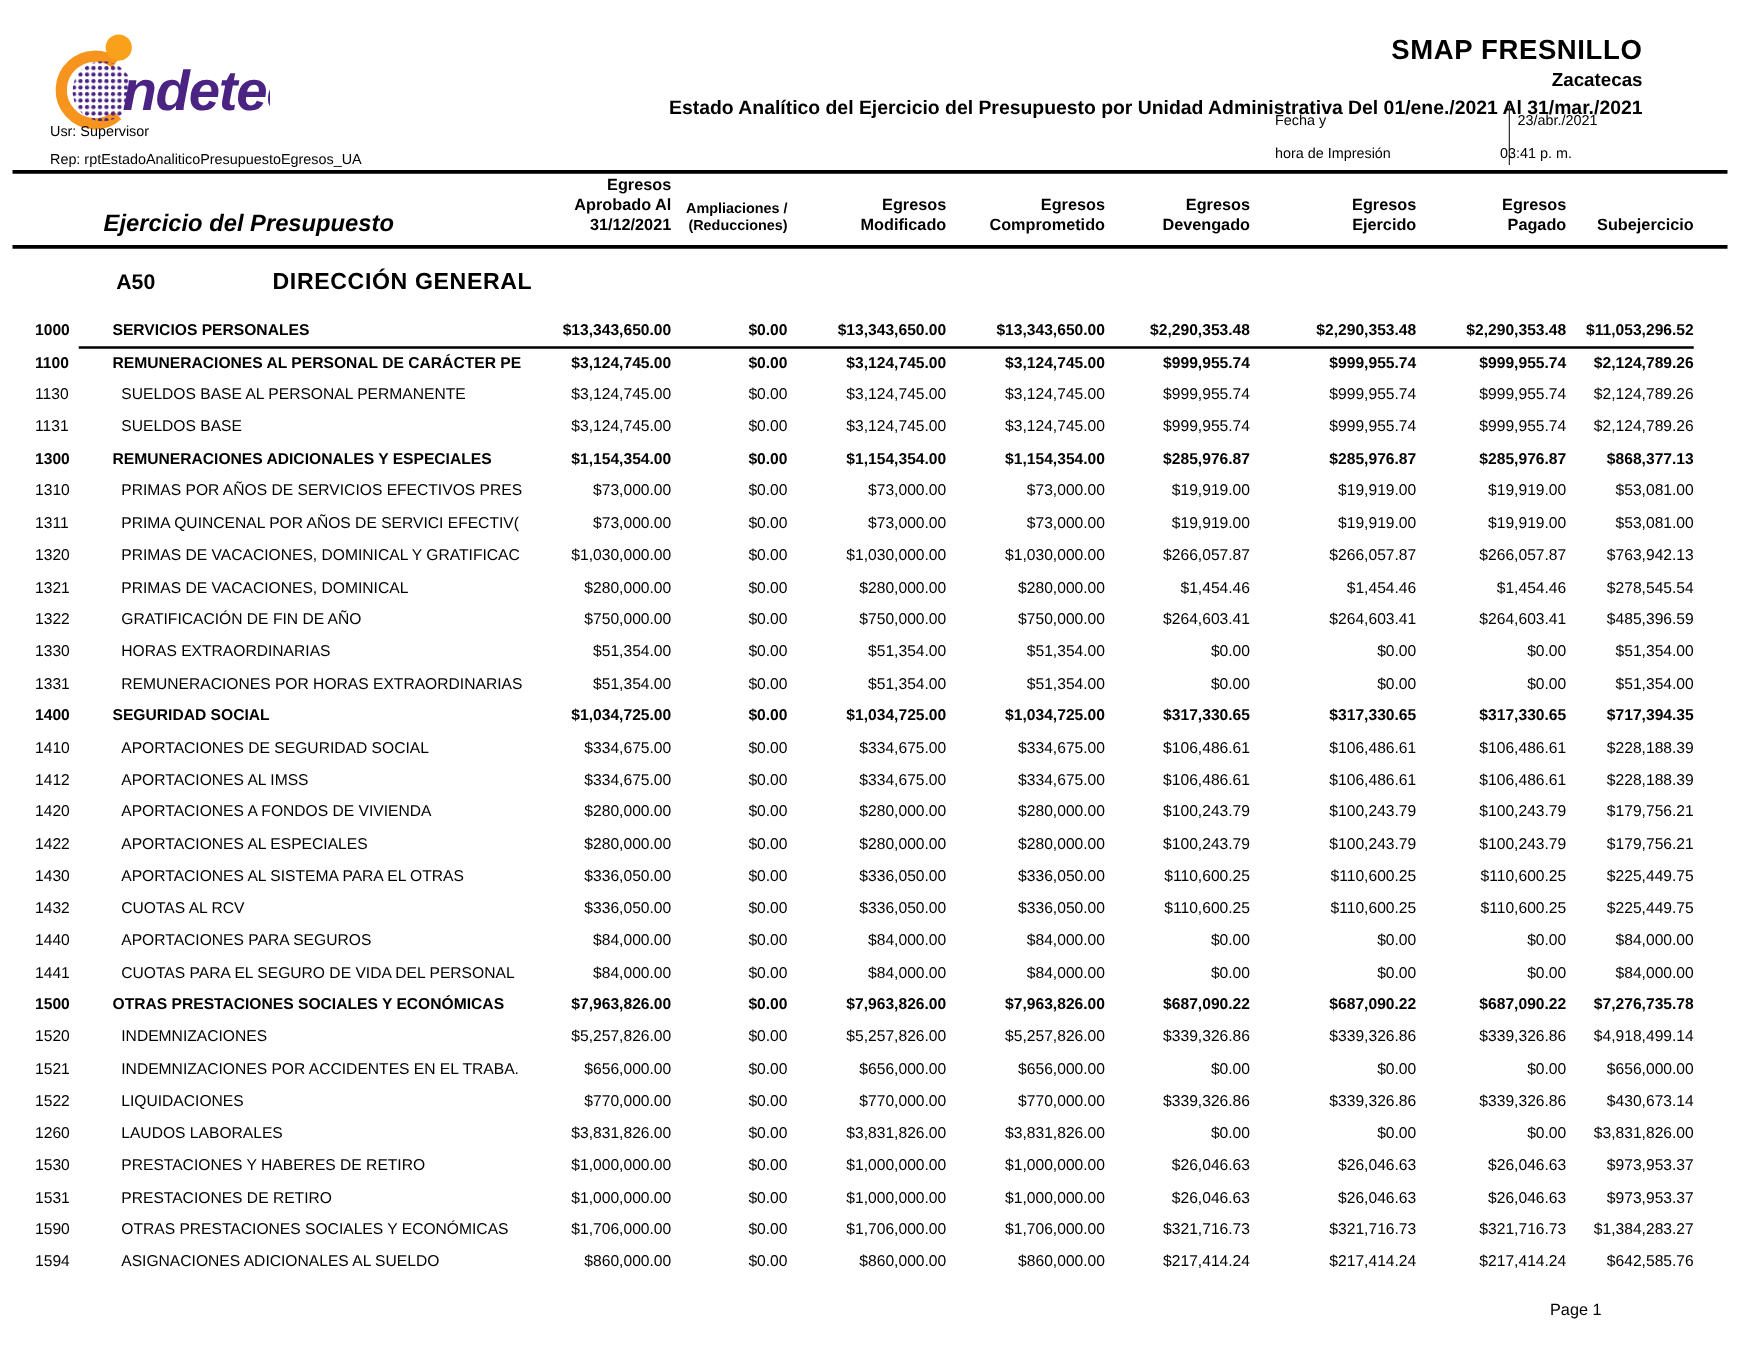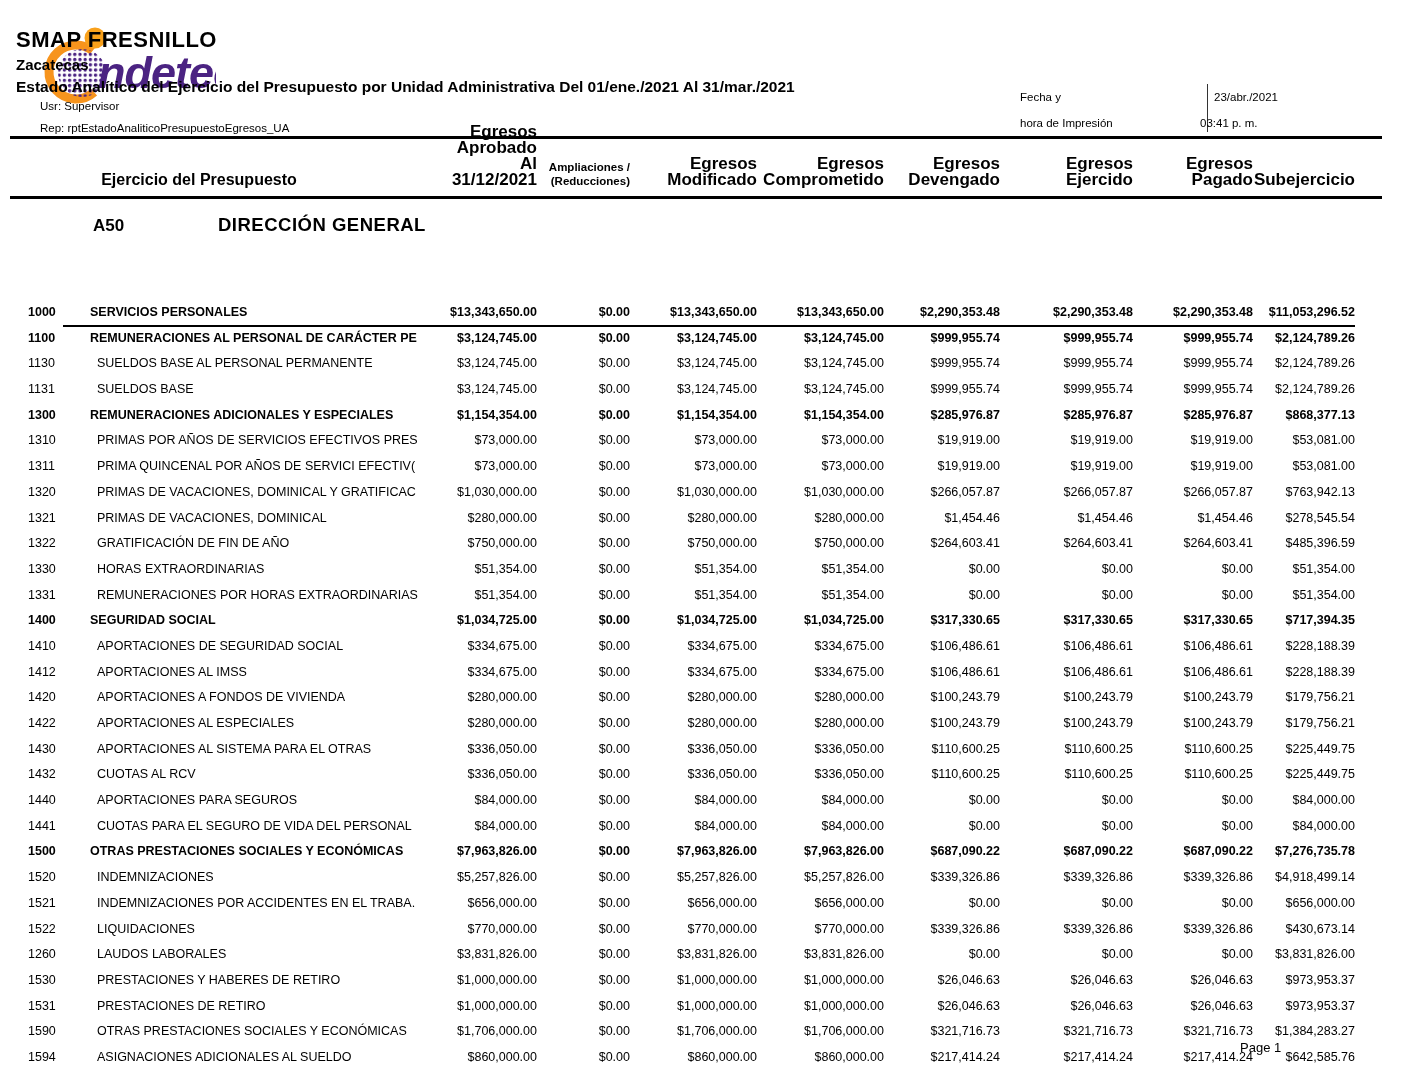--- a/index.html
+++ b/index.html
@@ -2,51 +2,51 @@
 <html><head>
 <meta charset="utf-8">
 <style>
   * { margin:0; padding:0; box-sizing:border-box; }
   html,body { width:1408px; height:1088px; background:#fff; color:#000;
     font-family:"Liberation Sans", sans-serif; }
   .page { position:relative; width:1408px; height:1088px; background:#fff; overflow:hidden; }
   .abs { position:absolute; }
 
   
-  .titles { left:16px; top:27px; width:1310px; text-align:left; }
+  .titles { left:4px; top:27px; width:1310px; text-align:right; }
   .t1 { font-size:22px; font-weight:bold; letter-spacing:0.5px; }
   .t2 { font-size:15px; font-weight:bold; margin-top:3px; }
   .t3 { font-size:15.5px; font-weight:bold; margin-top:5px; }
   .usr { left:40px; top:100px; font-size:11.5px; }
   .rep { left:40px; top:122px; font-size:11.5px; }
   .print-labels { left:1020px; top:84px; width:183px; text-align:left;
     font-size:11.5px; line-height:26px; white-space:pre-line; }
   .print-sep { left:1207px; top:84px; width:1px; height:48px; background:#333; }
   .print-date { left:1214px; top:84px; font-size:11.5px; line-height:26px; }
   .print-time { left:1200px; top:110px; font-size:11.5px; line-height:26px; }
 
   .rule1 { left:10px; top:136px; width:1372px; height:3px; background:#000; }
   .rule2 { left:10px; top:196px; width:1372px; height:3px; background:#000; }
 
   
   .thead { left:28px; top:139px; width:1327px; height:54px; display:flex;
     align-items:flex-end; padding-bottom:5px; }
-  .hc { white-space:pre-line; font-weight:bold; font-size:17px; line-height:16px;
+  .hc { white-space:pre-line; font-weight:bold; font-size:13px; line-height:16px;
     text-align:right; flex:none; }
-  .hc-label { width:412px; text-align:center; font-size:16px; line-height:17px; padding-right:70px; }
+  .hc-label { width:412px; text-align:center; font-size:19px; line-height:17px; padding-right:70px;font-style:italic; }
   .amp { font-size:11.5px; line-height:14px;margin-top:15px; }
   .w0{width:97px} .w1{width:93px} .w2{width:127px} .w3{width:127px}
   .w4{width:116px} .w5{width:133px} .w6{width:120px} .w7{width:102px}
 
   
   .sec-code { left:93px; top:216px; font-size:17px; font-weight:bold; }
   .sec-name { left:218px; top:214px; font-size:18.5px; font-weight:bold; letter-spacing:0.5px; }
 
   
-  .tbody { left:28px; top:252px; width:1327px;margin-top:48px; }
+  .tbody { left:28px; top:252px; width:1327px; }
   .trow { display:flex; height:25.7px; line-height:25.7px; font-size:12.5px; position:relative; }
   .trow.bold { font-weight:bold; }
   .trow.underline::after { content:""; position:absolute; left:35px; right:0;
     bottom:-1px; height:2px; background:#000; }
   .tc { flex:none; white-space:nowrap; }
   .tc.code { width:62px; }
   .tc.label { width:350px; overflow:hidden; }
   .tc.label.indent { padding-left:7px; }
   .tc.num { text-align:right; }
   .n0{width:97px} .n1{width:93px} .n2{width:127px} .n3{width:127px}

